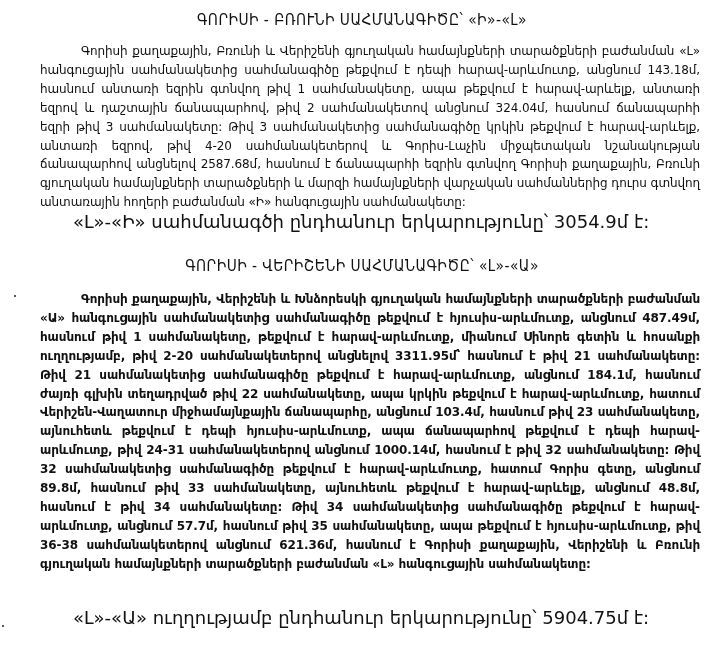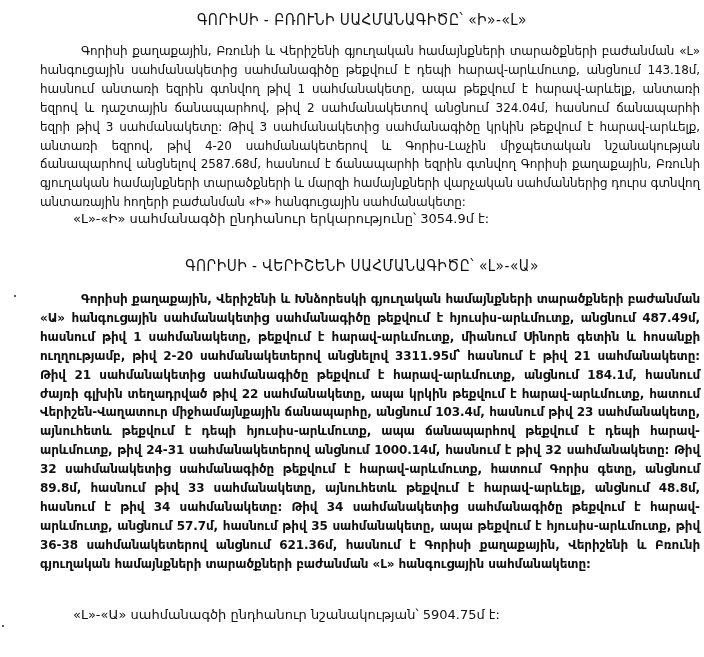--- a/index.html
+++ b/index.html
@@ -18,35 +18,35 @@
     .t2 { position: absolute; top: 257px; left: 0; width: 660px; }
     .para {
       position: absolute; left: 8px; width: 660px;
       font-size: 12px; line-height: 18.9px; text-align: justify;
       text-indent: 41px; margin: 0;
       letter-spacing: -0.1px;
     }
     .p1 { top: 42px; }
     .p2 { top: 290px; font-weight: bold; }
     .total {
-      position: absolute; left: 41px; font-size: 13px; margin: 0;
+      position: absolute; left: 41px; font-size: 18px; margin: 0;
     }
     .tot1 { top: 211px; }
     .tot2 { top: 607px; }
     .speck { position: absolute; width: 2px; height: 2px; background: #222; border-radius: 1px; }
     .s1 { left: 14px; top: 295px; }
     .s2 { left: 2px; top: 625px; }
   </style>
 </head>
 <body>
 
 <div class="page">
   <h2 class="title t1">ԳՈՐԻՍԻ - ԲՌՈՒՆԻ ՍԱՀՄԱՆԱԳԻԾԸ՝  «Ի»-«Լ»</h2>
   <p class="para p1">Գորիսի քաղաքային, Բռունի և Վերիշենի գյուղական համայնքների տարածքների բաժանման «Լ» հանգուցային սահմանակետից սահմանագիծը թեքվում է դեպի հարավ-արևմուտք, անցնում 143.18մ, հասնում անտառի եզրին գտնվող թիվ 1 սահմանակետը, ապա թեքվում է հարավ-արևելք, անտառի եզրով և դաշտային ճանապարհով, թիվ 2 սահմանակետով անցնում 324.04մ, հասնում ճանապարհի եզրի թիվ 3 սահմանակետը: Թիվ 3 սահմանակետից սահմանագիծը կրկին թեքվում է հարավ-արևելք, անտառի եզրով, թիվ 4-20 սահմանակետերով և Գորիս-Լաչին միջպետական նշանակության ճանապարհով անցնելով 2587.68մ, հասնում է ճանապարհի եզրին գտնվող Գորիսի քաղաքային, Բռունի գյուղական համայնքների տարածքների և մարզի համայնքների վարչական սահմաններից դուրս գտնվող անտառային հողերի բաժանման «Ի» հանգուցային սահմանակետը:</p>
   <p class="total tot1">«Լ»-«Ի»  սահմանագծի ընդհանուր երկարությունը՝   3054.9մ է:</p>
 
   <h2 class="title t2">ԳՈՐԻՍԻ - ՎԵՐԻՇԵՆԻ ՍԱՀՄԱՆԱԳԻԾԸ՝  «Լ»-«Ա»</h2>
   <p class="para p2">Գորիսի քաղաքային, Վերիշենի և Խնձորեսկի գյուղական համայնքների տարածքների բաժանման «Ա» հանգուցային սահմանակետից սահմանագիծը թեքվում է հյուսիս-արևմուտք, անցնում 487.49մ, հասնում թիվ 1 սահմանակետը, թեքվում է հարավ-արևմուտք, միանում Սինորե գետին և հոսանքի ուղղությամբ, թիվ 2-20 սահմանակետերով անցնելով 3311.95մ՝ հասնում է թիվ 21 սահմանակետը: Թիվ 21 սահմանակետից սահմանագիծը թեքվում է հարավ-արևմուտք, անցնում 184.1մ, հասնում ժայռի գլխին տեղադրված թիվ 22 սահմանակետը, ապա կրկին թեքվում է հարավ-արևմուտք, հատում Վերիշեն-Վաղատուր միջհամայնքային ճանապարհը, անցնում 103.4մ, հասնում թիվ 23 սահմանակետը, այնուհետև թեքվում է դեպի հյուսիս-արևմուտք, ապա ճանապարհով թեքվում է դեպի հարավ-արևմուտք, թիվ 24-31 սահմանակետերով անցնում 1000.14մ, հասնում է թիվ 32 սահմանակետը: Թիվ 32 սահմանակետից սահմանագիծը թեքվում է հարավ-արևմուտք, հատում Գորիս գետը, անցնում 89.8մ, հասնում թիվ 33 սահմանակետը, այնուհետև թեքվում է հարավ-արևելք, անցնում 48.8մ, հասնում է թիվ 34 սահմանակետը: Թիվ 34 սահմանակետից սահմանագիծը թեքվում է հարավ-արևմուտք, անցնում 57.7մ, հասնում թիվ 35 սահմանակետը, ապա թեքվում է հյուսիս-արևմուտք, թիվ 36-38 սահմանակետերով անցնում 621.36մ, հասնում է Գորիսի քաղաքային,  Վերիշենի և Բռունի գյուղական համայնքների տարածքների բաժանման «Լ» հանգուցային սահմանակետը:</p>
-  <p class="total tot2">«Լ»-«Ա»  սահմանագծի ընդհանուր նշանակության՝   5904.75մ է:</p>
+  <p class="total tot2">«Լ»-«Ա»  ուղղությամբ ընդհանուր երկարությունը՝   5904.75մ է:</p>
 </div>
 
 <div class="speck s1"></div>
 <div class="speck s2"></div>
 
 </body></html>

